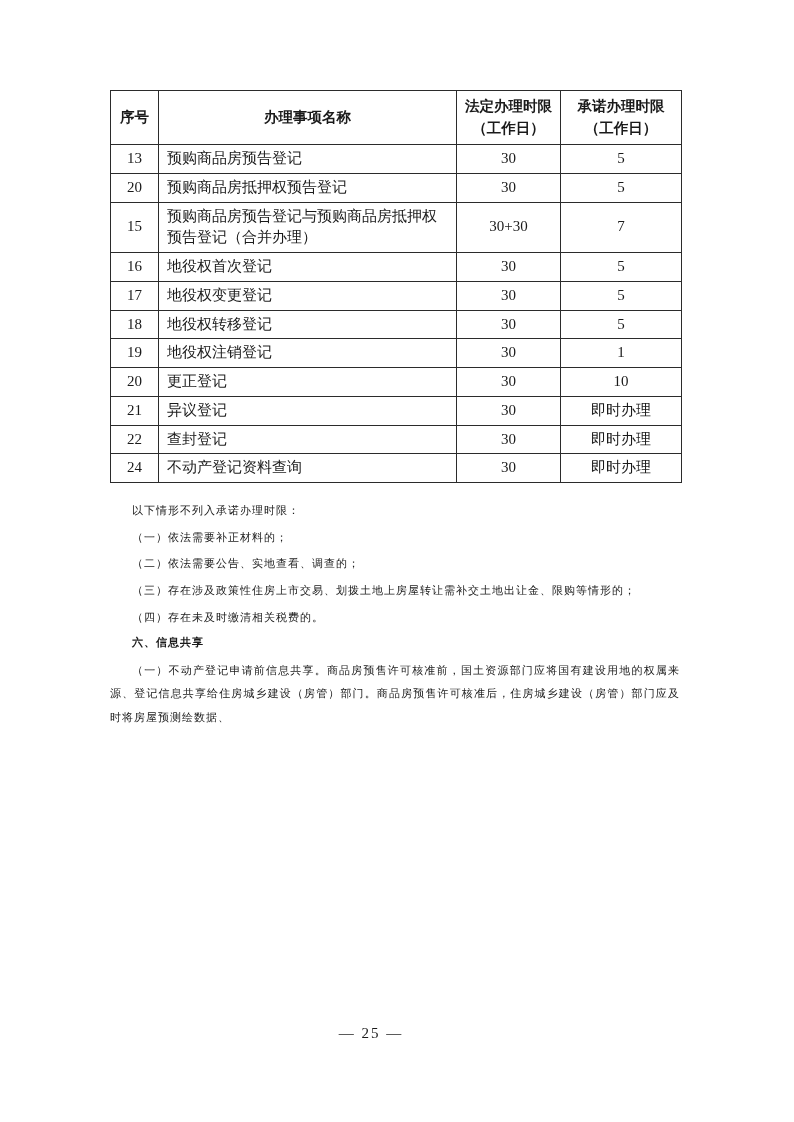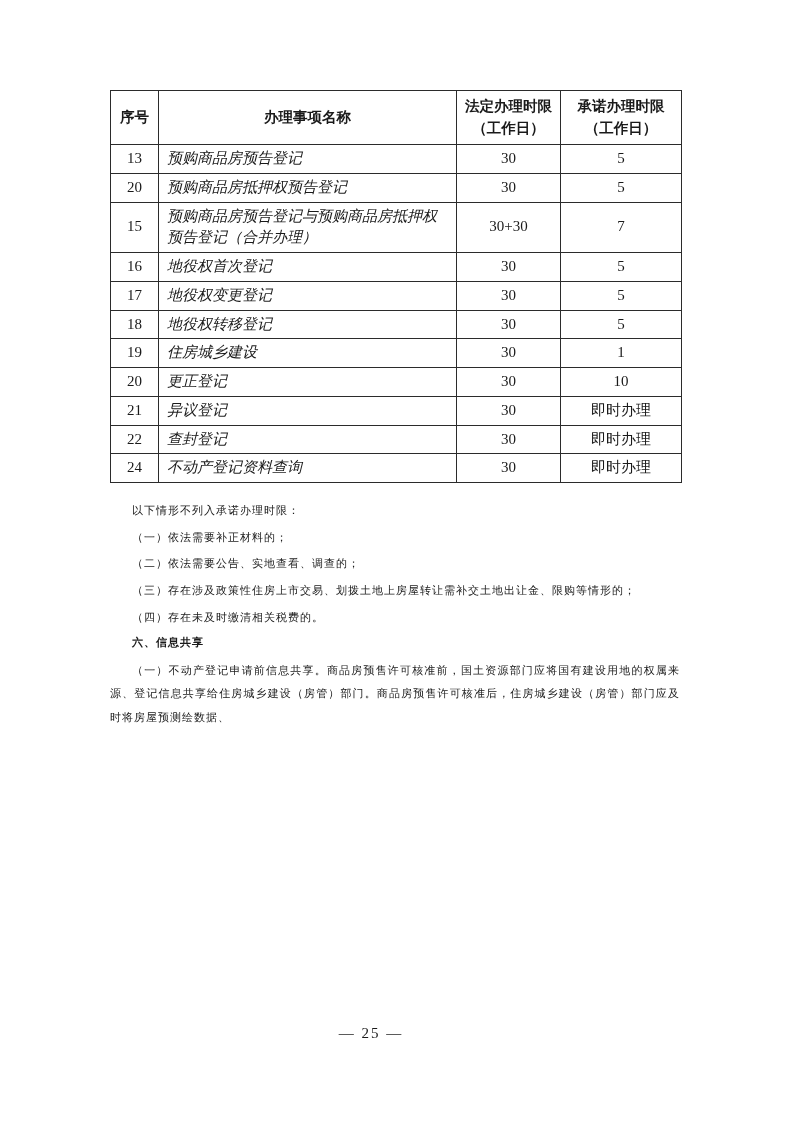--- a/index.html
+++ b/index.html
@@ -39,21 +39,20 @@
   }
   table.reg-table td { height: 27px; }
   table.reg-table col.c-no { width: 48px; }
   table.reg-table col.c-name { width: 298px; }
   table.reg-table col.c-legal { width: 104px; }
   table.reg-table col.c-promised { width: 121px; }
   table.reg-table td:nth-child(2) {
     text-align: left;
     padding-left: 8px;
     padding-right: 6px;
-    font-style: italic;
   }
   .content {
     margin-top: 16px;
     width: 570px;
     font-size: 11px;
     letter-spacing: 1px;
     text-align: justify;
   }
   .content p {
     text-indent: 2em;
@@ -124,21 +123,21 @@
           <td>5</td>
         </tr>
         <tr>
           <td>18</td>
           <td>地役权转移登记</td>
           <td>30</td>
           <td>5</td>
         </tr>
         <tr>
           <td>19</td>
-          <td>住房城乡建设</td>
+          <td>地役权注销登记</td>
           <td>30</td>
           <td>1</td>
         </tr>
         <tr>
           <td>20</td>
           <td>更正登记</td>
           <td>30</td>
           <td>10</td>
         </tr>
         <tr>

